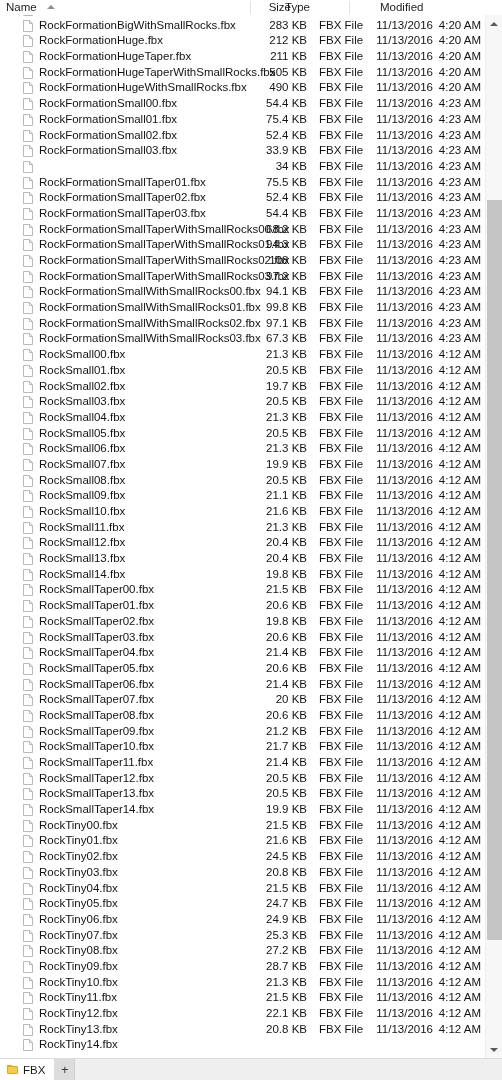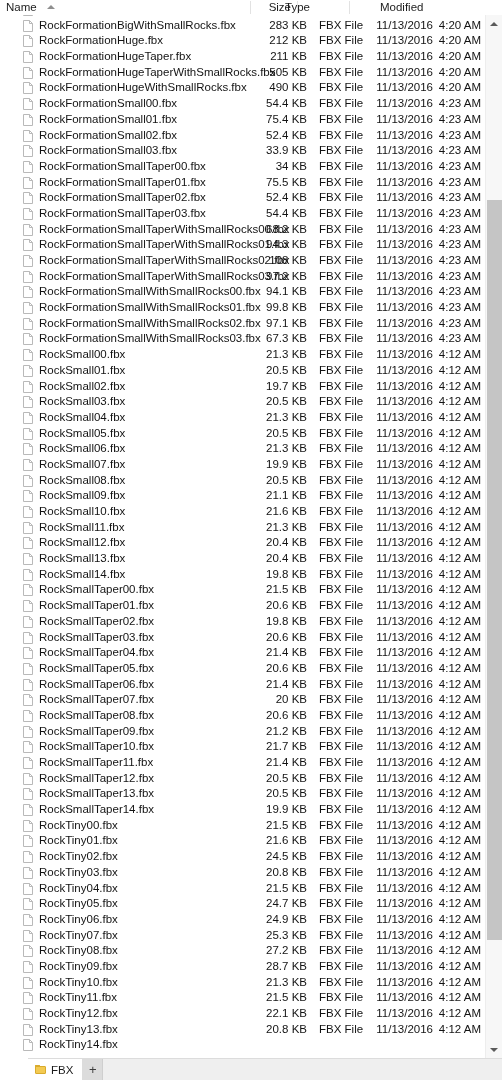--- a/index.html
+++ b/index.html
@@ -165,21 +165,20 @@
   
   .tabstrip {
     flex: 0 0 22px;
     height: 22px;
     background: #efefef;
     border-top: 1px solid #dcdcdc;
     display: flex;
     align-items: stretch;
     position: relative;
     z-index: 20;
-    margin-left: 28px;
   }
   .tab {
     display: flex;
     align-items: center;
     gap: 5px;
     padding: 0 9px 0 7px;
     background: #ffffff;
     font-size: 11.5px;
     color: #1c1c1c;
     border-right: 1px solid #dcdcdc;
@@ -354,21 +353,20 @@
           <span class="cell-size">33.9 KB</span>
           <span class="cell-type">FBX File</span>
           <span class="cell-date">11/13/2016</span>
           <span class="cell-time">4:23 AM</span>
         </div>
         <div class="row">
           <svg class="file-icon" viewBox="0 0 10 12">
             <path d="M0.5 0.5 H6.5 L9.5 3.5 V11.5 H0.5 Z" fill="#ffffff" stroke="#b9b9b9" stroke-width="1"></path>
             <path d="M6.5 0.5 V3.5 H9.5" fill="none" stroke="#b9b9b9" stroke-width="1"></path>
           </svg>
-          <span class="cell-name">RockFormationSmallTaper00.fbx</span>
           <span class="cell-size">34 KB</span>
           <span class="cell-type">FBX File</span>
           <span class="cell-date">11/13/2016</span>
           <span class="cell-time">4:23 AM</span>
         </div>
         <div class="row">
           <svg class="file-icon" viewBox="0 0 10 12">
             <path d="M0.5 0.5 H6.5 L9.5 3.5 V11.5 H0.5 Z" fill="#ffffff" stroke="#b9b9b9" stroke-width="1"></path>
             <path d="M6.5 0.5 V3.5 H9.5" fill="none" stroke="#b9b9b9" stroke-width="1"></path>
           </svg>

